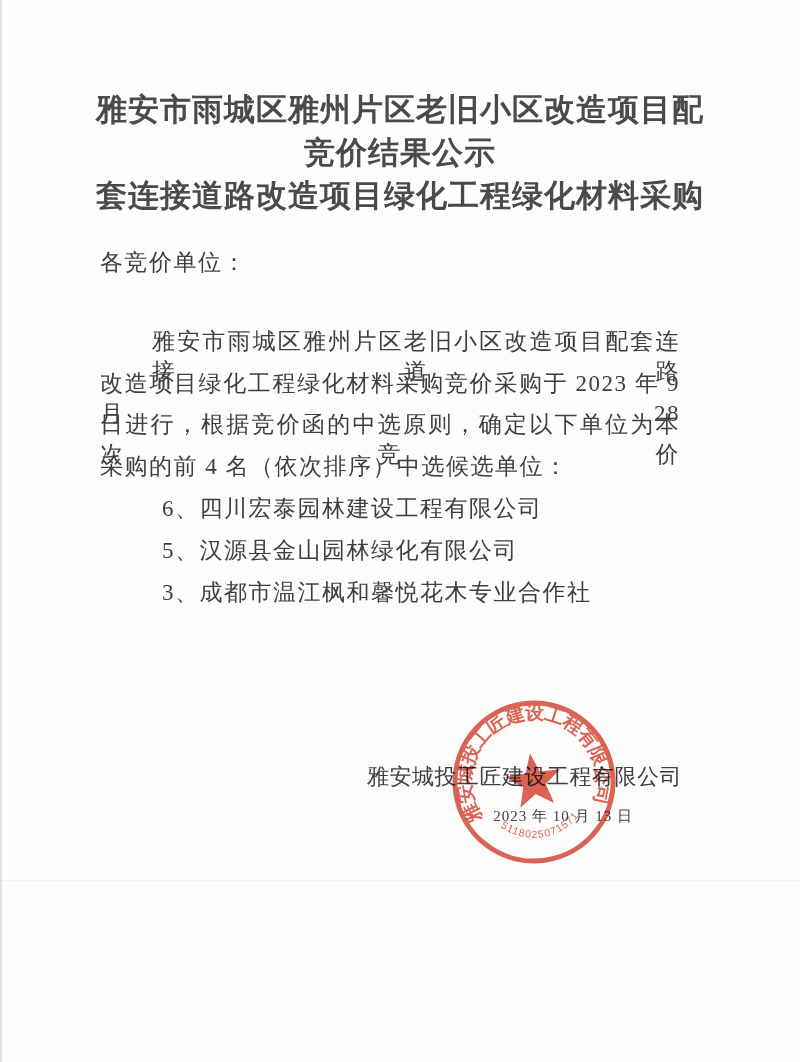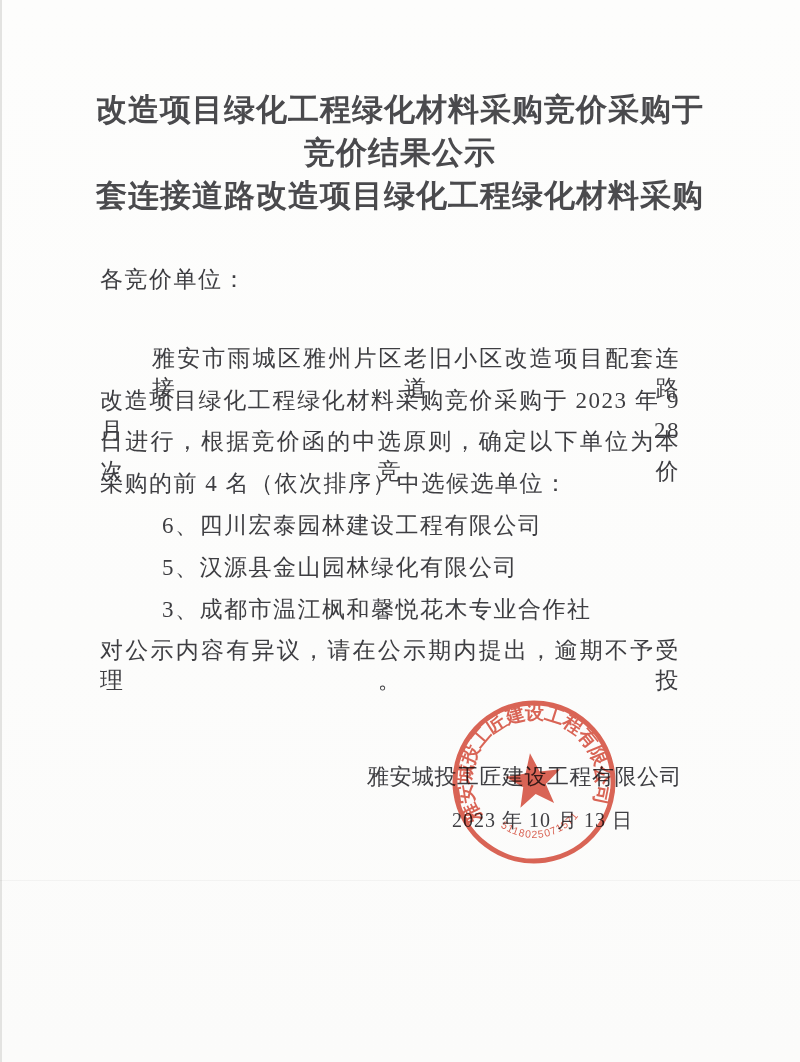--- a/index.html
+++ b/index.html
@@ -33,21 +33,21 @@
     text-align: center;
     font-family: "Liberation Sans", "DejaVu Sans", sans-serif;
     font-weight: bold;
     font-size: 31px;
     line-height: 43px;
     color: #4a4a4d;
     letter-spacing: 1px;
   }
   .doc-body {
     position: absolute;
-    left: 100px; top: 265px;
+    left: 100px; top: 248px;
     width: 580px;
     font-size: 23px;
     color: #3e3e42;
     letter-spacing: 1.5px;
   }
   .line {
     height: 41.8px;
     line-height: 30px;
     white-space: nowrap;
   }
@@ -63,56 +63,55 @@
     position: absolute;
     top: 762px; right: 118px;
     font-size: 22px;
     color: #3e3e42;
     letter-spacing: 0.5px;
     white-space: nowrap;
   }
   .signature-date {
     position: absolute;
     top: 807px; right: 167px;
-    font-size: 20px;
+    font-size: 15px;
     color: #3e3e42;
     letter-spacing: 1px;
     white-space: nowrap;
   }
   .stamp {
     position: absolute;
     left: 439px; top: 687px;
     width: 190px; height: 190px;
     mix-blend-mode: multiply;
     opacity: 0.88;
     transform: rotate(-8deg);
   }
 </style>
 </head>
 <body>
 
 <div class="page-edge-left"></div>
 <div class="page-fold-line"></div>
 
 <div class="doc-title">
-  <div>改造项目绿化工程绿化材料采购竞价采购于</div>
+  <div>雅安市雨城区雅州片区老旧小区改造项目配</div>
   <div>竞价结果公示</div>
   <div>套连接道路改造项目绿化工程绿化材料采购</div>
 </div>
 
 <div class="doc-body">
   <div class="line">各竞价单位：</div>
   <div class="line just indent">雅安市雨城区雅州片区老旧小区改造项目配套连接道路</div>
   <div class="line just">改造项目绿化工程绿化材料采购竞价采购于 2023 年 9 月 28</div>
   <div class="line just">日进行，根据竞价函的中选原则，确定以下单位为本次竞价</div>
   <div class="line">采购的前 4 名（依次排序）中选候选单位：</div>
   <div class="line list">6、四川宏泰园林建设工程有限公司</div>
   <div class="line list">5、汉源县金山园林绿化有限公司</div>
   <div class="line list">3、成都市温江枫和馨悦花木专业合作社</div>
-  <div class="line just">对公示内容有异议，请在公示期内提出，逾期不予受理。投</div>
 </div>
 
 <div class="signature-company">雅安城投工匠建设工程有限公司</div>
 <div class="signature-date">2023 年 10 月 13 日</div>
 
 <svg class="stamp" viewBox="0 0 190 190" xmlns="http://www.w3.org/2000/svg" aria-hidden="true">
   <circle cx="95" cy="95" r="79" fill="none" stroke="#d8503f" stroke-width="5"></circle>
   <path id="stamp-arc-top" d="M 40.4 126.5 A 63 63 0 1 1 149.6 126.5" fill="none"></path>
   <path id="stamp-arc-bottom" d="M 52.1 131 A 56 56 0 0 0 137.9 131" fill="none"></path>
   <polygon fill="#d8503f" points="95,66 102.1,85.3 122.6,86 106.4,98.7 112,118.5 95,107 78,118.5 83.6,98.7 67.4,86 87.9,85.3"></polygon>

